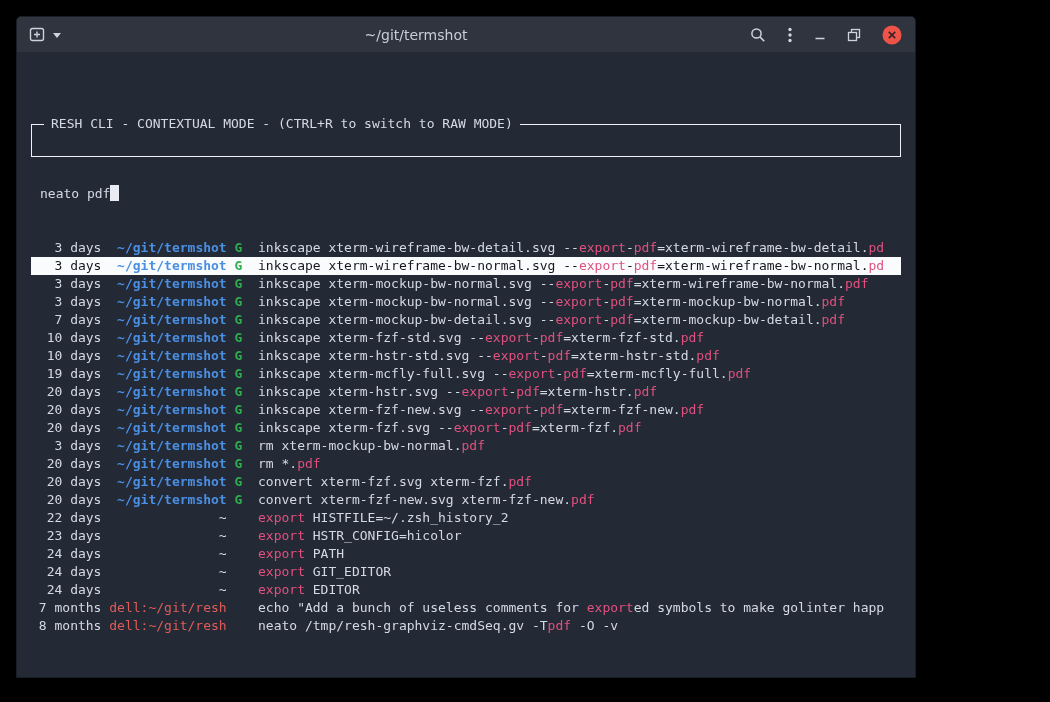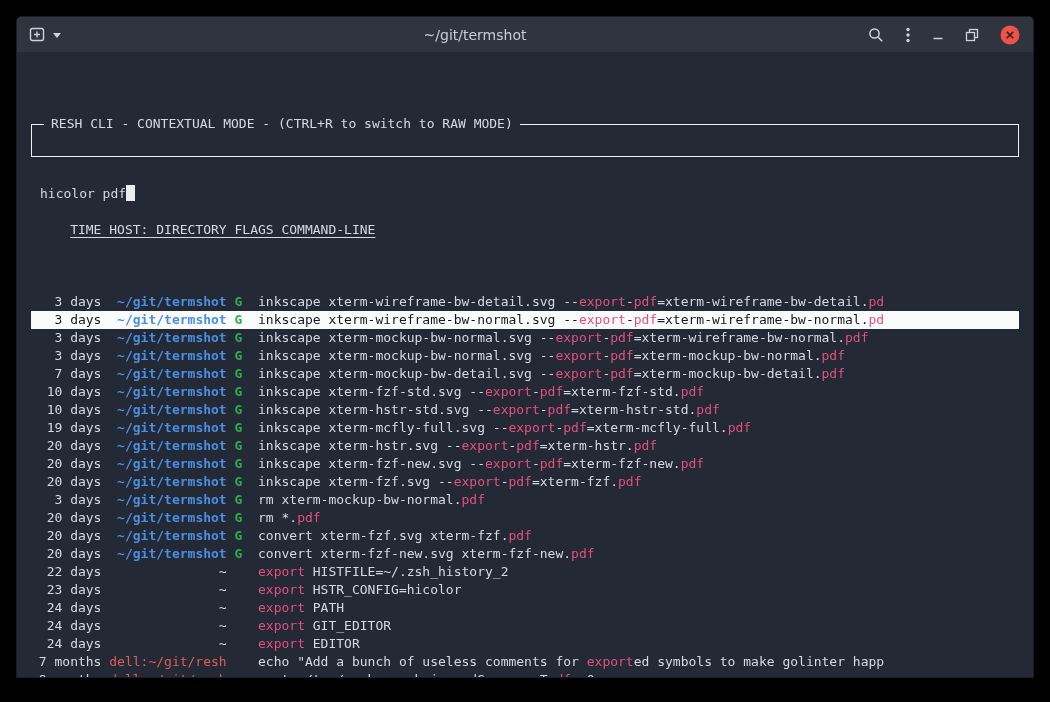--- a/index.html
+++ b/index.html
@@ -1,20 +1,20 @@
 <!DOCTYPE html>
 <html style="--term_bg: #242936; --titlebar_bg: #2f343f; --fg: #d4dae4; --blue: #4a8fe2; --green: #2eae4e; --pink: #e2517e; --red: #e05c58; --sel_bg: #fafbfc; --sel_fg: #15181e; --status_bg: #fafbfc; --status_fg: #1d2535; --border_white: #eef1f5; --close_red: #ef5347; --icon: #ced3db;"><head>
 <meta charset="utf-8">
 <style>
   * { margin:0; padding:0; box-sizing:border-box; }
   html,body { width:1050px; height:702px; background:#000; overflow:hidden; }
   body { padding:16px 16px 0; font-family:"DejaVu Sans Mono", monospace; font-variant-ligatures:none; }
 
   .window {
-    width:1018px; height:662px;
+    width:900px; height:662px;
     border-radius:5px 5px 0 0;
     overflow:hidden;
     border:1px solid #1a1d24;
     display:flex; flex-direction:column;
     background:var(--term_bg,#242936);
   }
   .titlebar {
     height:36px; flex:0 0 36px;
     background:var(--titlebar_bg,#2f343f);
     display:flex; align-items:center;
@@ -133,24 +133,23 @@
           </svg>
         </span>
       </div>
     </div>
   </div>
 
   <div class="terminal">
 
     <div class="searchbox">
       <div class="legend">RESH CLI - CONTEXTUAL MODE - (CTRL+R to switch to RAW MODE)</div>
-      <div class="query-line"><span>hicolor pdf</span><span class="cursor"></span></div>
+      <div class="query-line"><span>neato pdf</span><span class="cursor"></span></div>
     </div>
 
-    <div class="row"><span>     </span><span class="hdr-u">TIME HOST: DIRECTORY FLAGS COMMAND-LINE</span></div>
 
     <div id="rows"><div class="row"><span class="col-time">   3 days </span><span class="cmd"> </span><span class="host-blue">~/git/termshot</span><span class="col-flag"> G  </span><span class="cmd">inkscape xterm-wireframe-bw-detail.svg --</span><span class="match">export</span><span class="cmd">-</span><span class="match">pdf</span><span class="cmd">=xterm-wireframe-bw-detail.</span><span class="match">pd</span></div><div class="row selected"><span class="col-time">   3 days </span><span class="cmd"> </span><span class="host-blue">~/git/termshot</span><span class="col-flag"> G  </span><span class="cmd">inkscape xterm-wireframe-bw-normal.svg --</span><span class="match">export</span><span class="cmd">-</span><span class="match">pdf</span><span class="cmd">=xterm-wireframe-bw-normal.</span><span class="match">pd</span></div><div class="row"><span class="col-time">   3 days </span><span class="cmd"> </span><span class="host-blue">~/git/termshot</span><span class="col-flag"> G  </span><span class="cmd">inkscape xterm-mockup-bw-normal.svg --</span><span class="match">export</span><span class="cmd">-</span><span class="match">pdf</span><span class="cmd">=xterm-wireframe-bw-normal.</span><span class="match">pdf</span></div><div class="row"><span class="col-time">   3 days </span><span class="cmd"> </span><span class="host-blue">~/git/termshot</span><span class="col-flag"> G  </span><span class="cmd">inkscape xterm-mockup-bw-normal.svg --</span><span class="match">export</span><span class="cmd">-</span><span class="match">pdf</span><span class="cmd">=xterm-mockup-bw-normal.</span><span class="match">pdf</span></div><div class="row"><span class="col-time">   7 days </span><span class="cmd"> </span><span class="host-blue">~/git/termshot</span><span class="col-flag"> G  </span><span class="cmd">inkscape xterm-mockup-bw-detail.svg --</span><span class="match">export</span><span class="cmd">-</span><span class="match">pdf</span><span class="cmd">=xterm-mockup-bw-detail.</span><span class="match">pdf</span></div><div class="row"><span class="col-time">  10 days </span><span class="cmd"> </span><span class="host-blue">~/git/termshot</span><span class="col-flag"> G  </span><span class="cmd">inkscape xterm-fzf-std.svg --</span><span class="match">export</span><span class="cmd">-</span><span class="match">pdf</span><span class="cmd">=xterm-fzf-std.</span><span class="match">pdf</span></div><div class="row"><span class="col-time">  10 days </span><span class="cmd"> </span><span class="host-blue">~/git/termshot</span><span class="col-flag"> G  </span><span class="cmd">inkscape xterm-hstr-std.svg --</span><span class="match">export</span><span class="cmd">-</span><span class="match">pdf</span><span class="cmd">=xterm-hstr-std.</span><span class="match">pdf</span></div><div class="row"><span class="col-time">  19 days </span><span class="cmd"> </span><span class="host-blue">~/git/termshot</span><span class="col-flag"> G  </span><span class="cmd">inkscape xterm-mcfly-full.svg --</span><span class="match">export</span><span class="cmd">-</span><span class="match">pdf</span><span class="cmd">=xterm-mcfly-full.</span><span class="match">pdf</span></div><div class="row"><span class="col-time">  20 days </span><span class="cmd"> </span><span class="host-blue">~/git/termshot</span><span class="col-flag"> G  </span><span class="cmd">inkscape xterm-hstr.svg --</span><span class="match">export</span><span class="cmd">-</span><span class="match">pdf</span><span class="cmd">=xterm-hstr.</span><span class="match">pdf</span></div><div class="row"><span class="col-time">  20 days </span><span class="cmd"> </span><span class="host-blue">~/git/termshot</span><span class="col-flag"> G  </span><span class="cmd">inkscape xterm-fzf-new.svg --</span><span class="match">export</span><span class="cmd">-</span><span class="match">pdf</span><span class="cmd">=xterm-fzf-new.</span><span class="match">pdf</span></div><div class="row"><span class="col-time">  20 days </span><span class="cmd"> </span><span class="host-blue">~/git/termshot</span><span class="col-flag"> G  </span><span class="cmd">inkscape xterm-fzf.svg --</span><span class="match">export</span><span class="cmd">-</span><span class="match">pdf</span><span class="cmd">=xterm-fzf.</span><span class="match">pdf</span></div><div class="row"><span class="col-time">   3 days </span><span class="cmd"> </span><span class="host-blue">~/git/termshot</span><span class="col-flag"> G  </span><span class="cmd">rm xterm-mockup-bw-normal.</span><span class="match">pdf</span></div><div class="row"><span class="col-time">  20 days </span><span class="cmd"> </span><span class="host-blue">~/git/termshot</span><span class="col-flag"> G  </span><span class="cmd">rm *.</span><span class="match">pdf</span></div><div class="row"><span class="col-time">  20 days </span><span class="cmd"> </span><span class="host-blue">~/git/termshot</span><span class="col-flag"> G  </span><span class="cmd">convert xterm-fzf.svg xterm-fzf.</span><span class="match">pdf</span></div><div class="row"><span class="col-time">  20 days </span><span class="cmd"> </span><span class="host-blue">~/git/termshot</span><span class="col-flag"> G  </span><span class="cmd">convert xterm-fzf-new.svg xterm-fzf-new.</span><span class="match">pdf</span></div><div class="row"><span class="col-time">  22 days </span><span class="cmd">              </span><span class="host-plain">~</span><span class="col-flag">    </span><span class="match">export</span><span class="cmd"> HISTFILE=~/.zsh_history_2</span></div><div class="row"><span class="col-time">  23 days </span><span class="cmd">              </span><span class="host-plain">~</span><span class="col-flag">    </span><span class="match">export</span><span class="cmd"> HSTR_CONFIG=hicolor</span></div><div class="row"><span class="col-time">  24 days </span><span class="cmd">              </span><span class="host-plain">~</span><span class="col-flag">    </span><span class="match">export</span><span class="cmd"> PATH</span></div><div class="row"><span class="col-time">  24 days </span><span class="cmd">              </span><span class="host-plain">~</span><span class="col-flag">    </span><span class="match">export</span><span class="cmd"> GIT_EDITOR</span></div><div class="row"><span class="col-time">  24 days </span><span class="cmd">              </span><span class="host-plain">~</span><span class="col-flag">    </span><span class="match">export</span><span class="cmd"> EDITOR</span></div><div class="row"><span class="col-time"> 7 months </span><span class="host-red">dell:~/git/resh</span><span class="col-flag">    </span><span class="cmd">echo "Add a bunch of useless comments for </span><span class="match">export</span><span class="cmd">ed symbols to make golinter happ</span></div><div class="row"><span class="col-time"> 8 months </span><span class="host-red">dell:~/git/resh</span><span class="col-flag">    </span><span class="cmd">neato /tmp/resh-graphviz-cmdSeq.gv -T</span><span class="match">pdf</span><span class="cmd"> -O -v</span></div></div>
 
     
 
     
 
   </div>
 </div>
 

